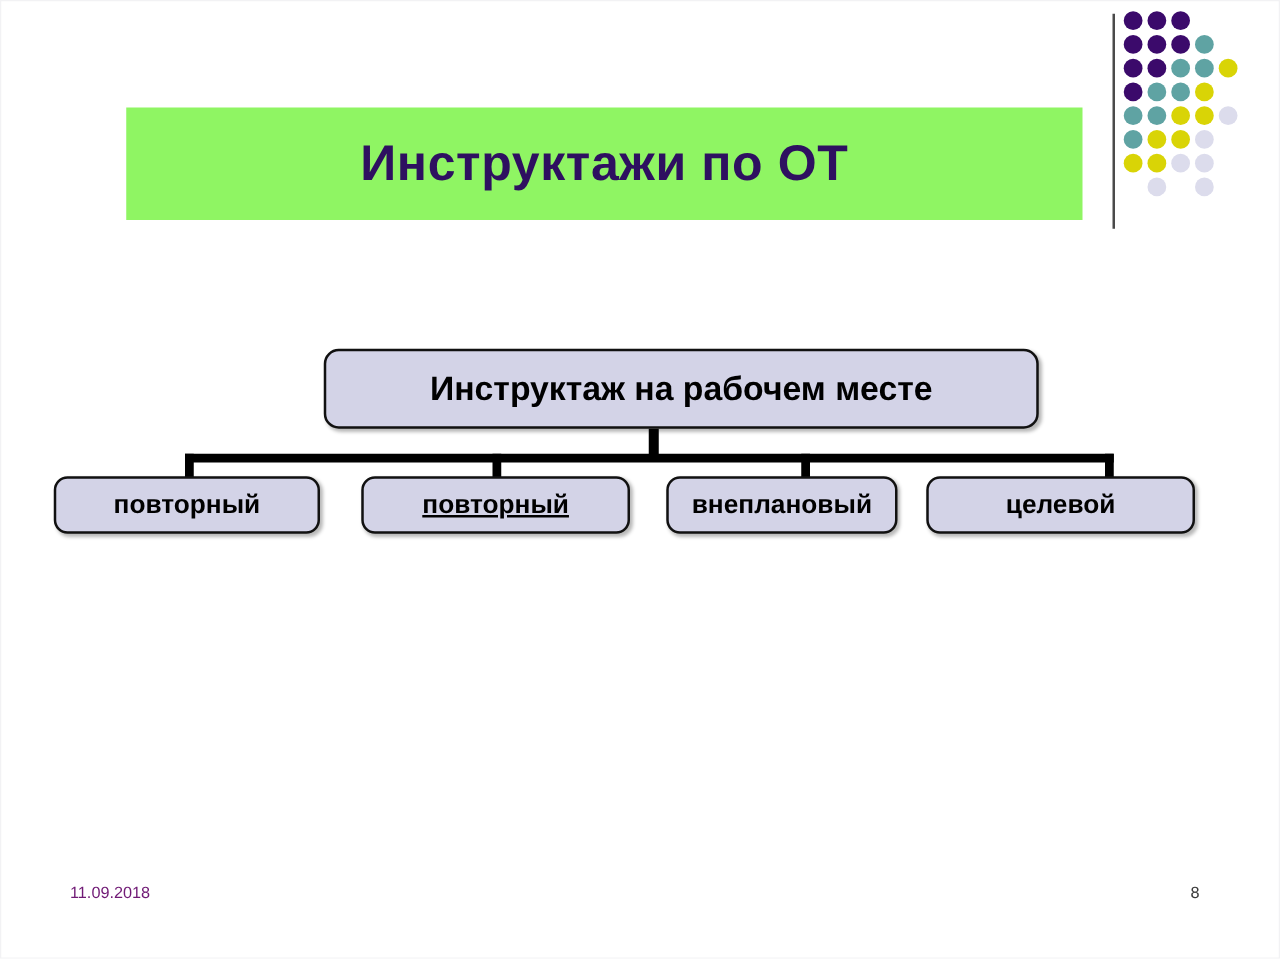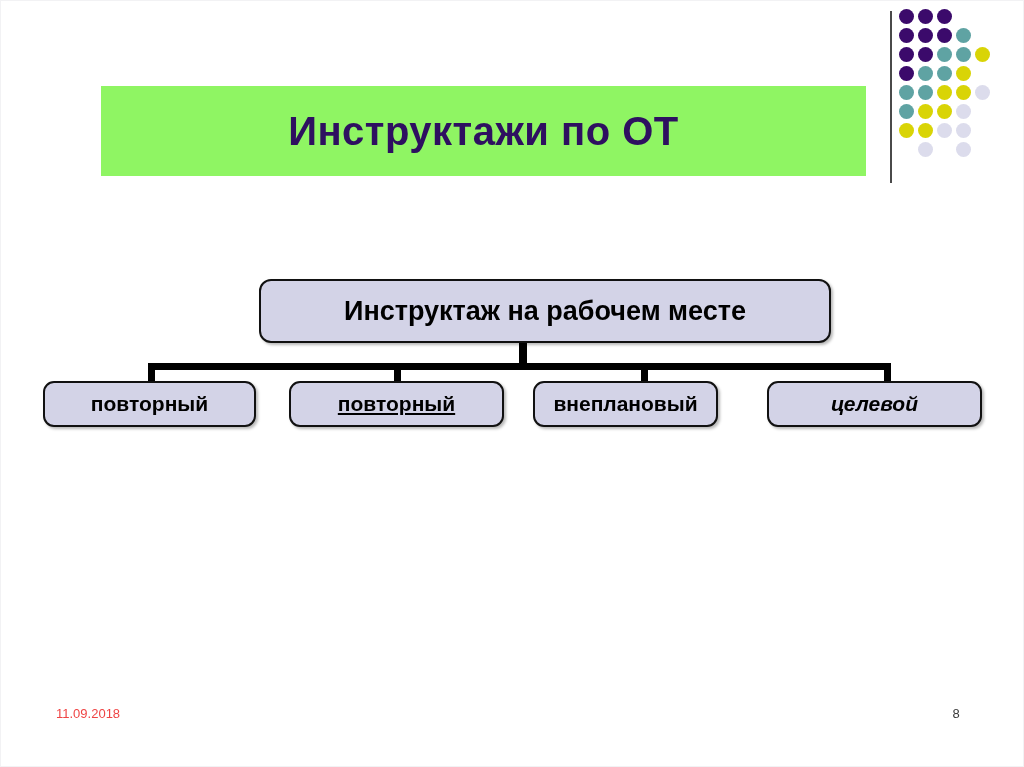--- a/index.html
+++ b/index.html
@@ -93,21 +93,21 @@
 
   .node-child {
     top: 380px;
     height: 46px;
     font-size: 21px;
     border-radius: 11px;
   }
   #node-child-0 { left: 42px;  width: 213px; }
   #node-child-1 { left: 288px; width: 215px; text-decoration: underline; }
   #node-child-2 { left: 532px; width: 185px; }
-  #node-child-3 { left: 766px; width: 215px; font-style: italic; }
+  #node-child-3 { left: 740px; width: 215px; }
 
   
   .conn {
     position: absolute;
     background: #000000;
   }
   
   #conn-stem {
     left: 518px;
     top: 342px;
@@ -131,21 +131,21 @@
   #conn-drop-1 { left: 393px; }
   #conn-drop-2 { left: 640px; }
   #conn-drop-3 { left: 883px; }
 
   
   #footer-date {
     position: absolute;
     left: 55px;
     top: 705px;
     font-size: 13px;
-    color: #ef4444;
+    color: #701a75;
   }
   #footer-page {
     position: absolute;
     left: 940px;
     top: 705px;
     width: 30px;
     text-align: center;
     font-size: 13px;
     color: #3a3a3a;
   }

